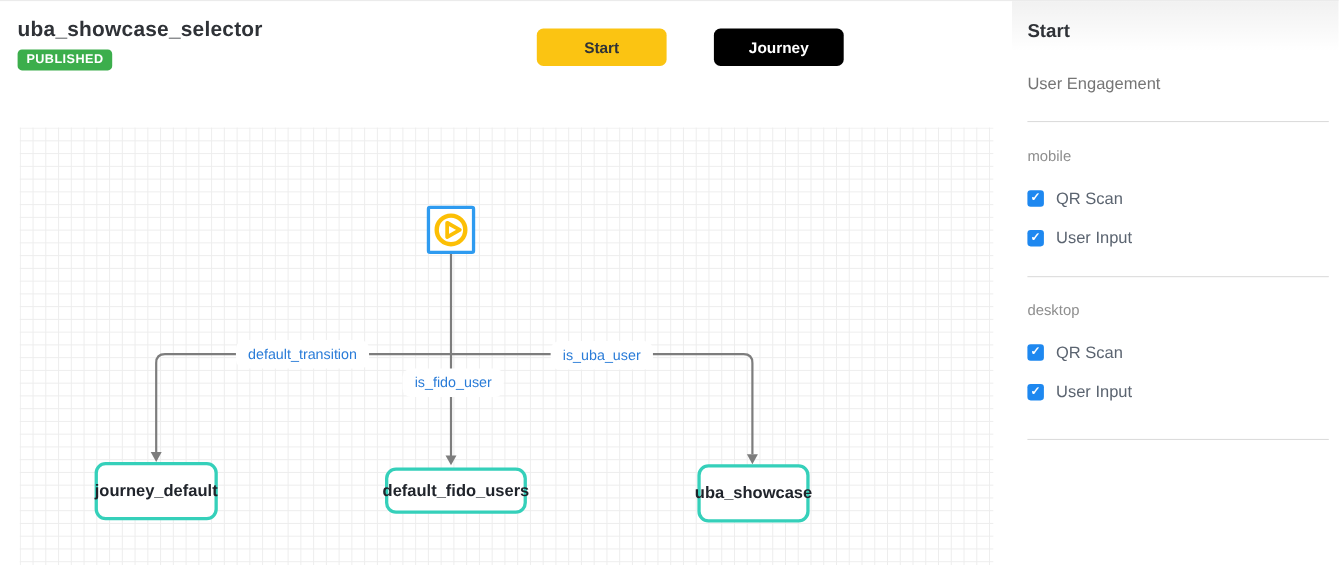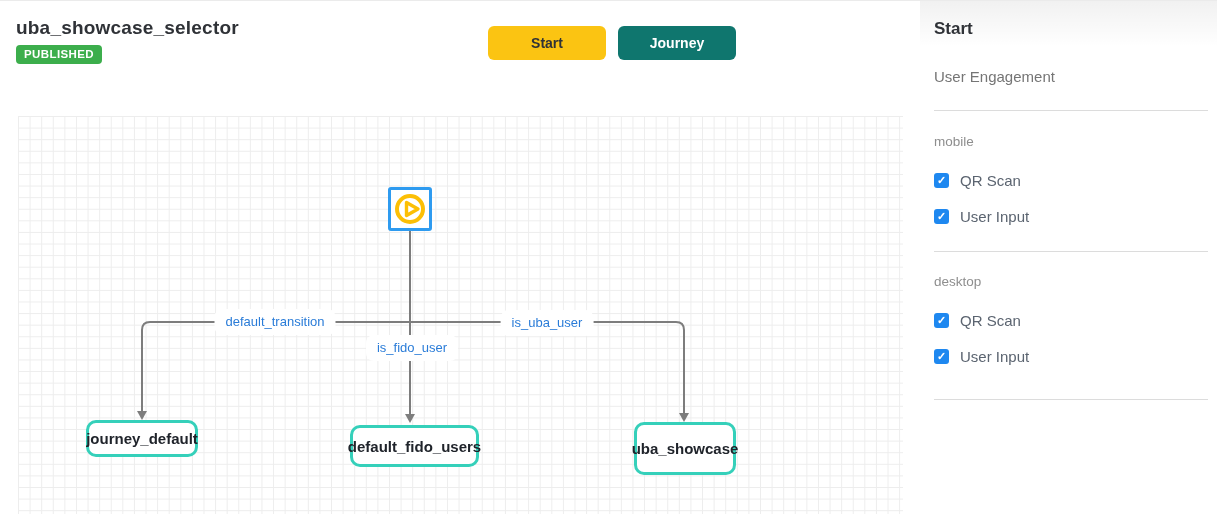--- a/index.html
+++ b/index.html
@@ -7,36 +7,36 @@
   body { position:relative; border-top:1px solid #ebebeb; }
 
   
   .header-block { position:absolute; left:16px; top:16px; width:250px; }
   .page-title { font-size:19px; font-weight:bold; color:#2f3237; letter-spacing:.2px; }
   .page-subtitle { margin-top:5px; font-size:15px; color:#a6a6a6; line-height:1.45; width:232px; }
   .status-badge { display:inline-block; margin-top:6px; background:#3cae4c; color:#ffffff; font-size:11.5px; font-weight:bold; letter-spacing:.4px; padding:3px 8px 4px; border-radius:4px; }
 
   .btn { position:absolute; top:25px; width:118px; height:34px; border:none; border-radius:6px; font-family:"Liberation Sans",sans-serif; font-size:14px; font-weight:bold; cursor:pointer; }
   .btn-start { left:488px; background:#fbc412; color:#2f3237; }
-  .btn-journey { left:618px; background:#0f766e; color:#ffffff; }
+  .btn-journey { left:649px; background:#000000; color:#ffffff; }
 
   
   .flow-canvas { position:absolute; left:18px; top:115px; width:885px; height:399px; background-color:#ffffff;
     background-image:
       linear-gradient(to right, #ededed 1px, transparent 1px),
       linear-gradient(to bottom, #ededed 1px, transparent 1px);
     background-size:11.6px 11.6px; }
   .edges-svg { position:absolute; left:0; top:0; }
 
   .start-node { position:absolute; left:370px; top:71px; width:44px; height:44px; background:#ffffff; border:3px solid #2e9bf0; border-radius:3px; display:flex; align-items:center; justify-content:center; cursor:pointer; }
 
   .edge-label { position:absolute; transform:translate(-50%,-50%); background:#ffffff; border-radius:8px; padding:5px 11px 6px; font-size:13px; font-weight:500; color:#2a7cd8; white-space:nowrap; cursor:pointer; }
 
   .flow-node { position:absolute; background:#ffffff; border:3px solid #35d0ba; border-radius:10px; display:flex; align-items:center; justify-content:center; font-size:15px; font-weight:bold; color:#20242b; cursor:pointer; white-space:nowrap; }
-  .node-journey-default { left:68px; top:304px; width:112px; height:37px; }
+  .node-journey-default { left:68px; top:304px; width:112px; height:53px; }
   .node-default-fido { left:332px; top:309px; width:129px; height:42px; }
   .node-uba-showcase { left:616px; top:306px; width:102px; height:53px; }
 
   
   .sidebar { position:absolute; left:920px; top:0; width:297px; height:514px; background:#ffffff; }
   .sidebar-shade { position:absolute; left:0; top:0; width:100%; height:46px; background:linear-gradient(to bottom, rgba(0,0,0,0.055), rgba(0,0,0,0)); pointer-events:none; }
   .sidebar-inner { position:relative; padding:18px 9px 0 14px; }
   .sidebar-title { font-size:17px; font-weight:bold; color:#2f3237; }
   .sidebar-subtitle { margin-top:29px; font-size:15px; color:#757575; }
   .divider { border:none; border-top:1px solid #dcdcdc; margin:0; }

